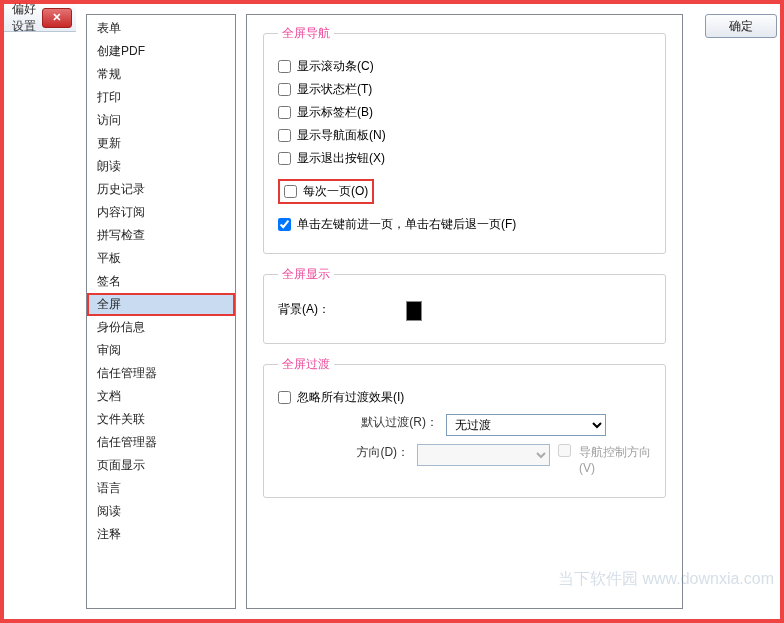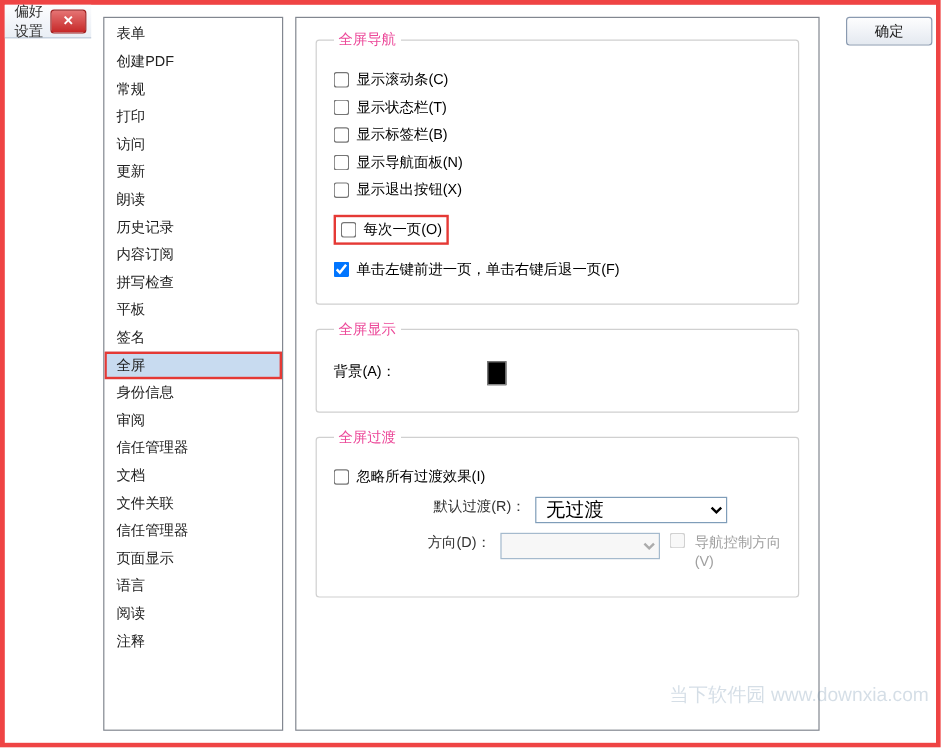--- a/index.html
+++ b/index.html
@@ -104,21 +104,21 @@
   width: 16px; height: 20px;
   background: #000;
   border: 1px solid #888;
   display: inline-block;
 }
 select {
   width: 160px;
   height: 22px;
   border: 1px solid #7f9db9;
   background: #fff;
-  font-size: 16px;
+  font-size: 12px;
   padding: 0 4px;
 }
 select:disabled { background: #f4f4f4; color: #888; }
 .footer {
   height: 44px;
   display: flex;
   justify-content: flex-end;
   align-items: center;
   padding: 0 12px;
   gap: 8px;

